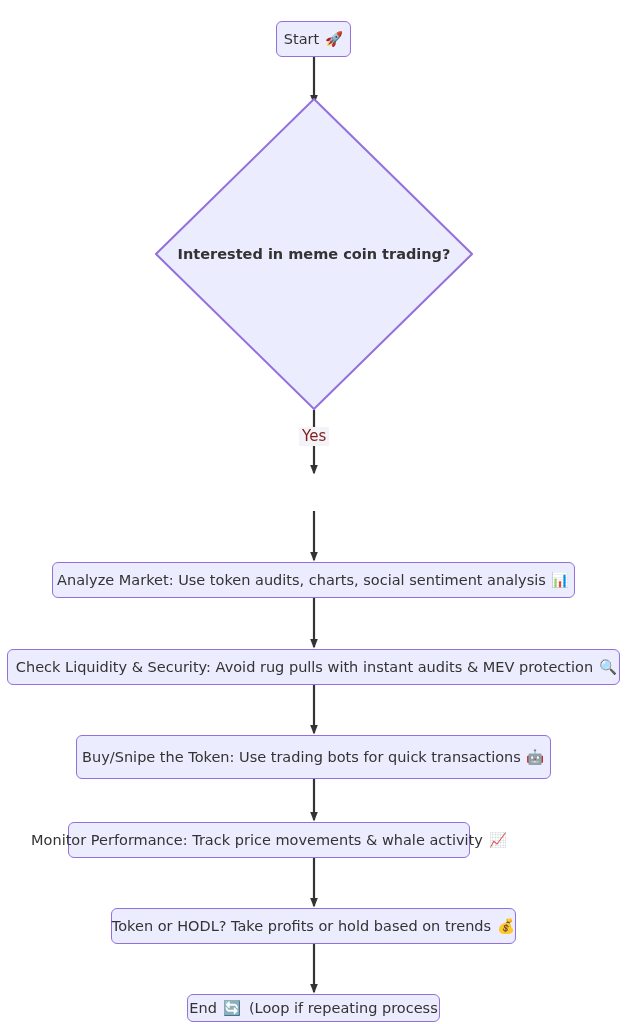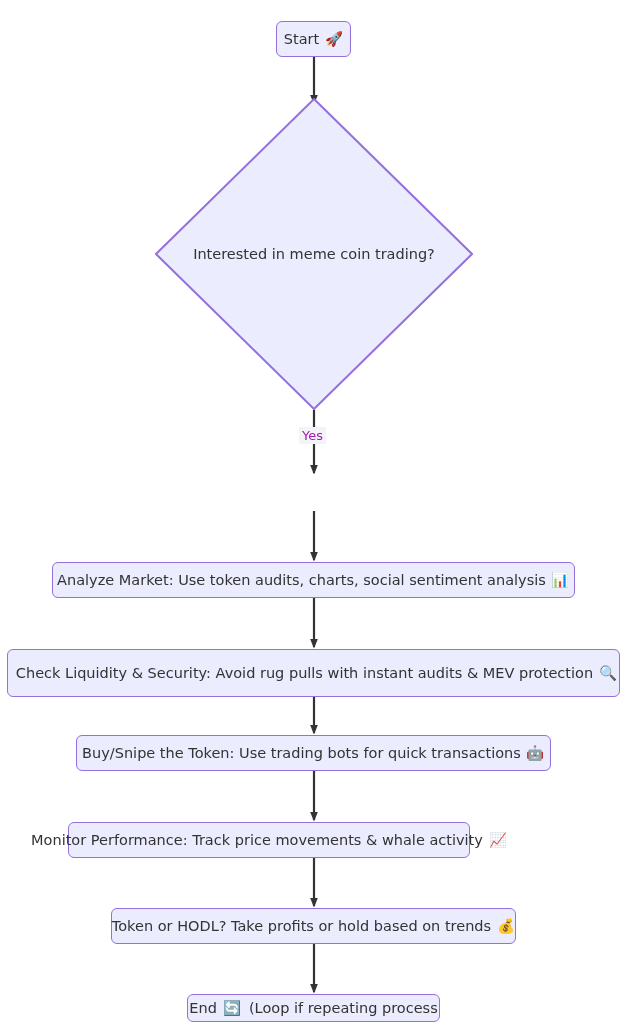--- a/index.html
+++ b/index.html
@@ -59,26 +59,27 @@
   .diamond-shape {
     position: absolute;
     left: 0;
     top: 0;
     width: 100%;
     height: 100%;
   }
   .decision-label {
     position: relative;
     z-index: 2;
+    font-weight: bold;
   }
   .edge-label {
     position: absolute;
     background: #f4f4f8;
-    color: #a21caf;
-    font-size: 13px;
+    color: #7f1d1d;
+    font-size: 15px;
     line-height: 1;
     padding: 2px 3px;
     white-space: nowrap;
   }
   .emoji {
     font-family: "DejaVu Sans", sans-serif;
   }
 </style>
 </head>
 <body>
@@ -118,26 +119,26 @@
   <div class="edge-label" style="left:299px; top:414px;">
     <span>Yes</span>
   </div>
 
 
   <div class="node" style="left:52px; top:549px; width:523px; height:36px;justify-content:center;">
     <span>Analyze Market: Use token audits, charts, social sentiment analysis</span>
     <span class="emoji" style="margin-left:6px;">📊</span>
   </div>
 
-  <div class="node" style="left:7px; top:636px; width:613px; height:48px;padding-left:16px;">
+  <div class="node" style="left:7px; top:636px; width:613px; height:36px;padding-left:16px;">
     <span>Check Liquidity &amp; Security: Avoid rug pulls with instant audits &amp; MEV protection</span>
     <span class="emoji" style="margin-left:6px;">🔍</span>
   </div>
 
-  <div class="node" style="left:76px; top:722px; width:475px; height:36px;">
+  <div class="node" style="left:76px; top:722px; width:475px; height:44px;">
     <span>Buy/Snipe the Token: Use trading bots for quick transactions</span>
     <span class="emoji" style="margin-left:6px;">🤖</span>
   </div>
 
   <div class="node" style="left:68px; top:809px; width:402px; height:36px;">
     <span>Monitor Performance: Track price movements &amp; whale activity</span>
     <span class="emoji" style="margin-left:6px;">📈</span>
   </div>
 
   <div class="node" style="left:111px; top:895px; width:405px; height:36px;">

